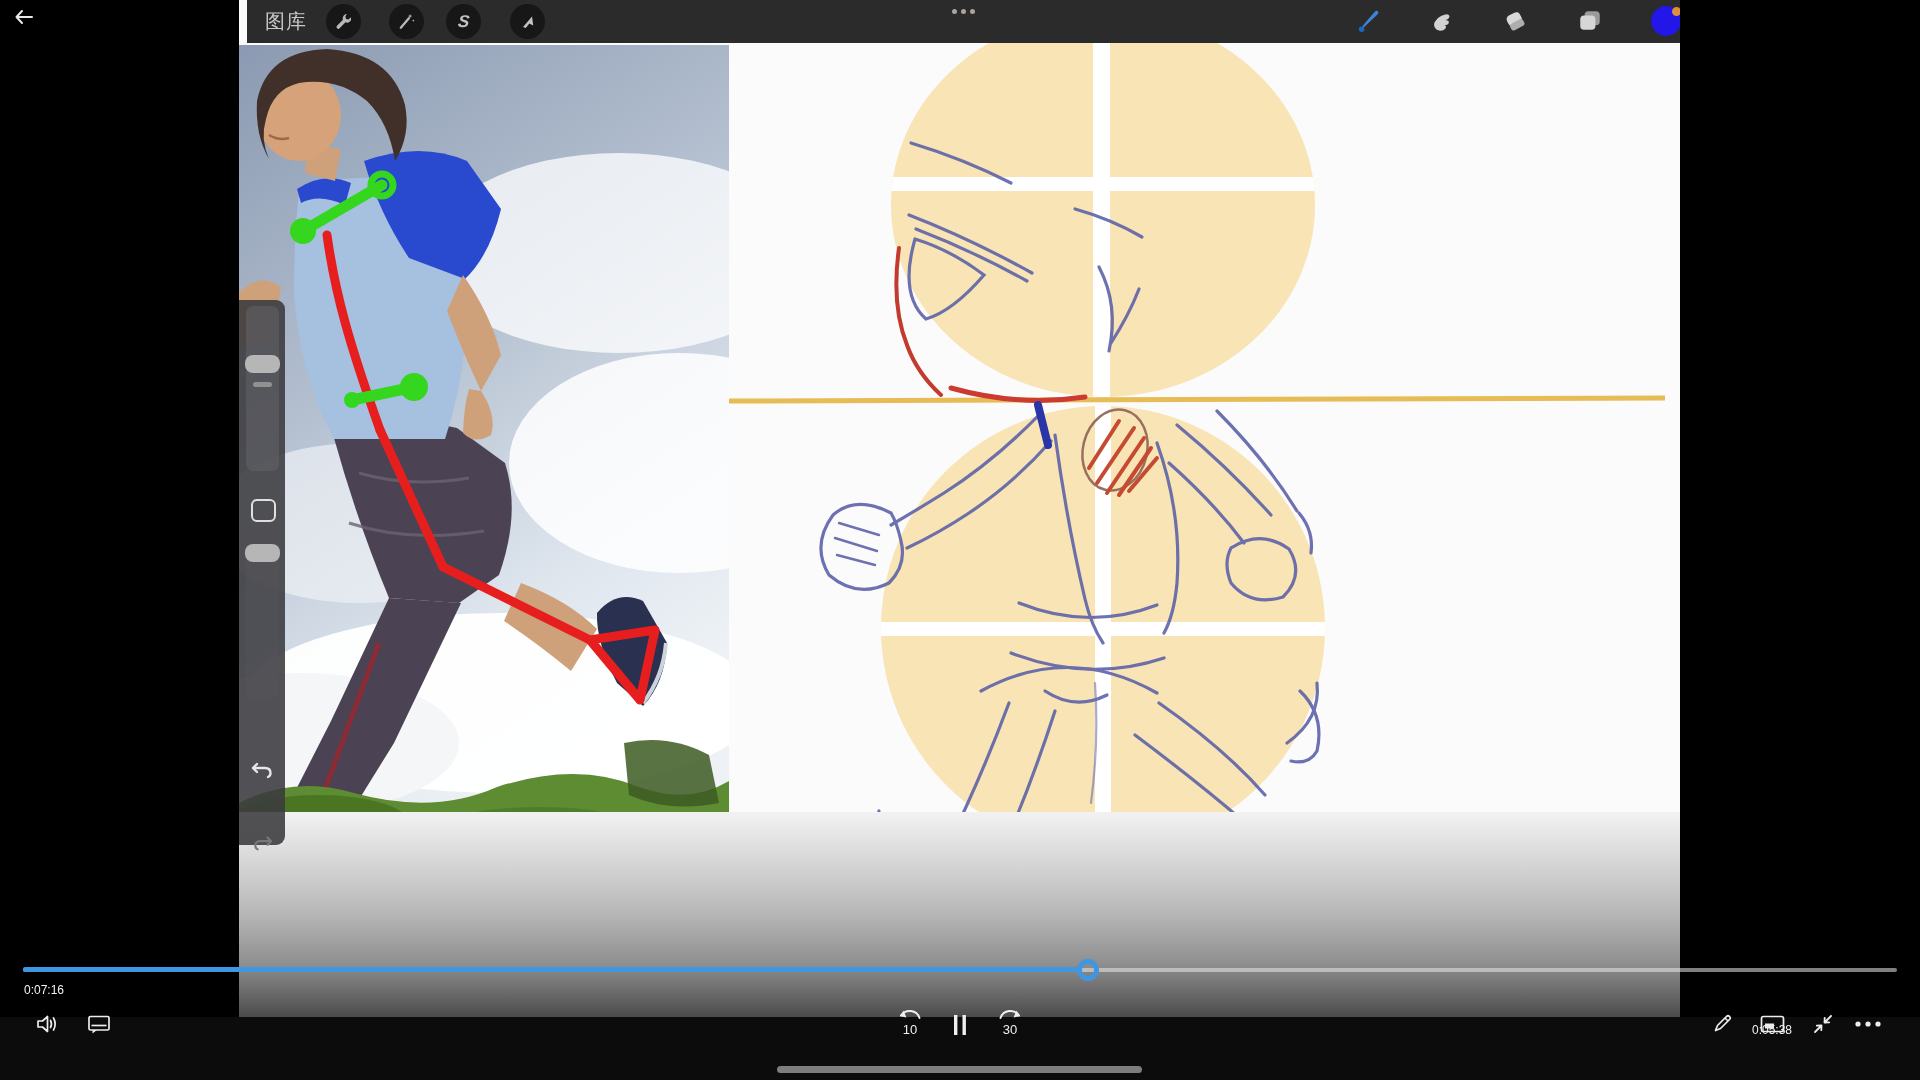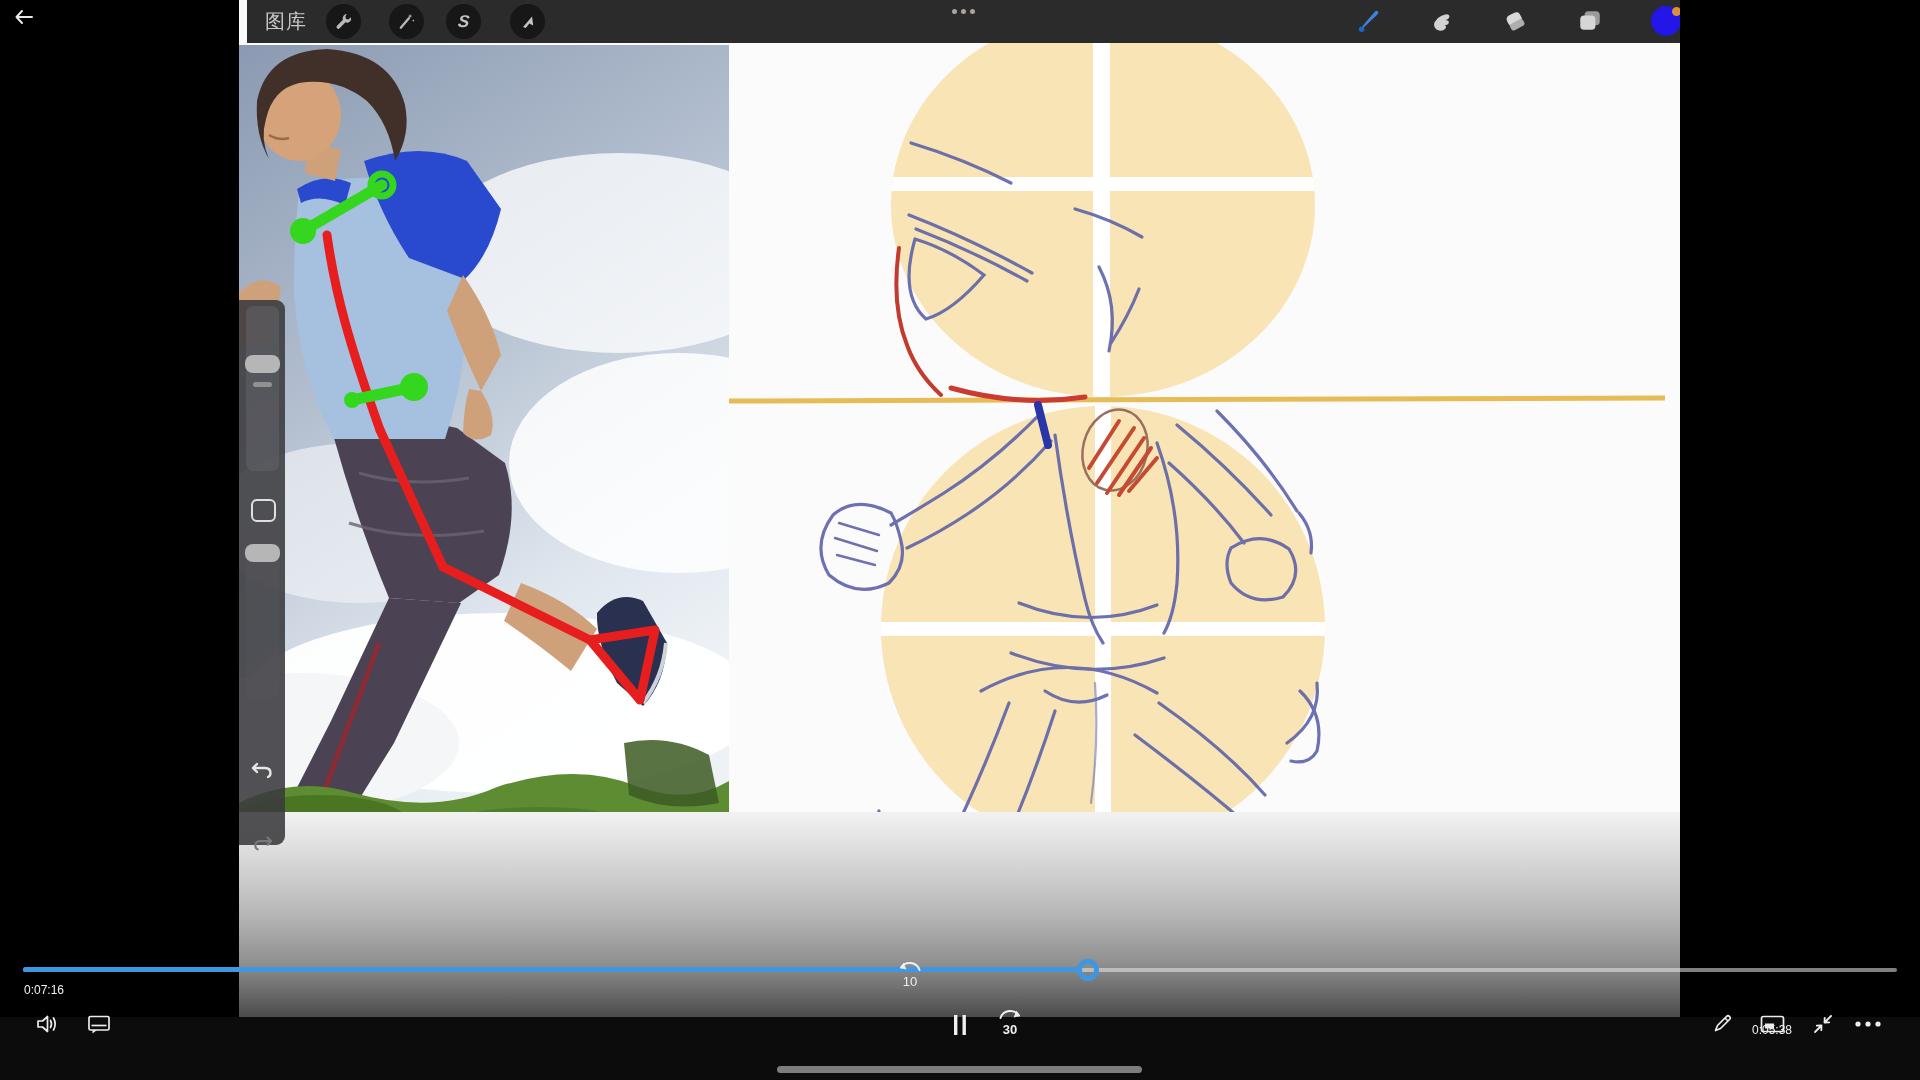--- a/index.html
+++ b/index.html
@@ -283,34 +283,34 @@
     </svg>
   </div>
   <div class="abs pcbtn" style="left:86px;top:1013px;">
     <svg width="26" height="23" viewBox="0 0 26 23">
       <rect x="3" y="3.5" width="20" height="13.5" rx="1.5" stroke="#ededed" stroke-width="1.7" fill="none"></rect>
       <path d="M5.5 12.5 H20.5" stroke="#ededed" stroke-width="1.7"></path>
       <path d="M6.5 17 L6.5 20.5 L11 17" fill="#ededed"></path>
     </svg>
   </div>
 
-  <div class="abs pcbtn" style="left:894px;top:960px;text-align:center;">
+  <div class="abs pcbtn" style="left:894px;top:1008px;text-align:center;">
     <svg width="32" height="34" viewBox="0 0 32 34">
       <path d="M25.5 10 A 10.5 10.5 0 0 0 7 7.5" stroke="#efefef" stroke-width="2" fill="none" stroke-linecap="round"></path>
       <path d="M9.5 2.5 L6.3 8.2 L12.4 9.4 Z" fill="#efefef"></path>
       <text x="16" y="26" text-anchor="middle" font-size="13" fill="#efefef" font-family="Liberation Sans, sans-serif">10</text>
     </svg>
   </div>
   <div class="abs pcbtn" style="left:950px;top:1013px;">
     <svg width="20" height="24" viewBox="0 0 20 24">
       <rect x="4" y="2" width="3.4" height="20" fill="#efefef"></rect>
       <rect x="12.5" y="2" width="3.4" height="20" fill="#efefef"></rect>
     </svg>
   </div>
-  <div class="abs pcbtn" style="left:994px;top:1008px;font-weight:bold;">
+  <div class="abs pcbtn" style="left:994px;top:1008px;">
     <svg width="32" height="34" viewBox="0 0 32 34">
       <path d="M6.5 10 A 10.5 10.5 0 0 1 25 7.5" stroke="#efefef" stroke-width="2" fill="none" stroke-linecap="round"></path>
       <path d="M22.5 2.5 L25.7 8.2 L19.6 9.4 Z" fill="#efefef"></path>
       <text x="16" y="26" text-anchor="middle" font-size="13" fill="#efefef" font-family="Liberation Sans, sans-serif">30</text>
     </svg>
   </div>
 
   <div class="abs pcbtn" style="left:1709px;top:1011px;">
     <svg width="26" height="26" viewBox="0 0 26 26">
       <path d="M8.5 14.5 L17.5 5.5 Q19 4 20.5 5.5 Q22 7 20.5 8.5 L11.5 17.5 L6.5 19.5 Z" stroke="#ededed" stroke-width="1.7" fill="none" stroke-linejoin="round"></path>

